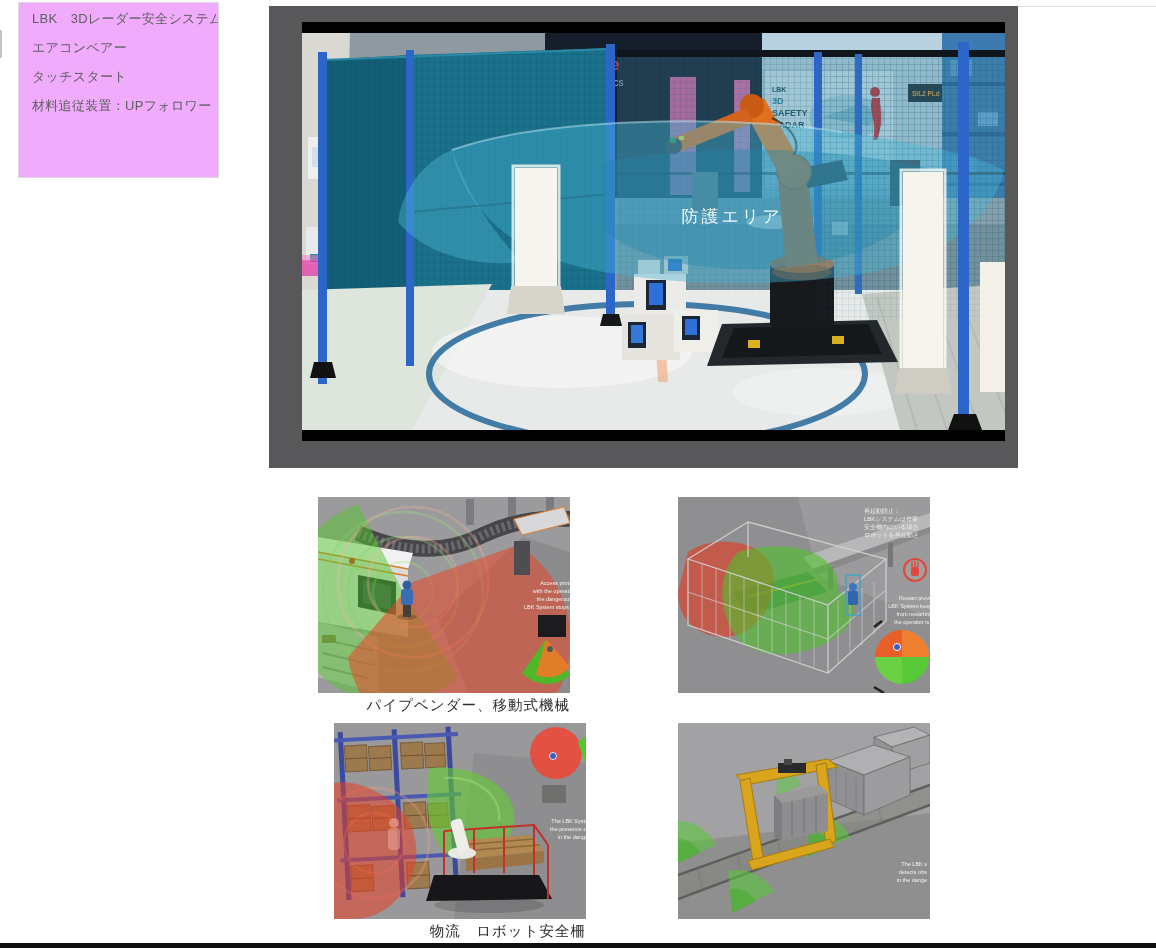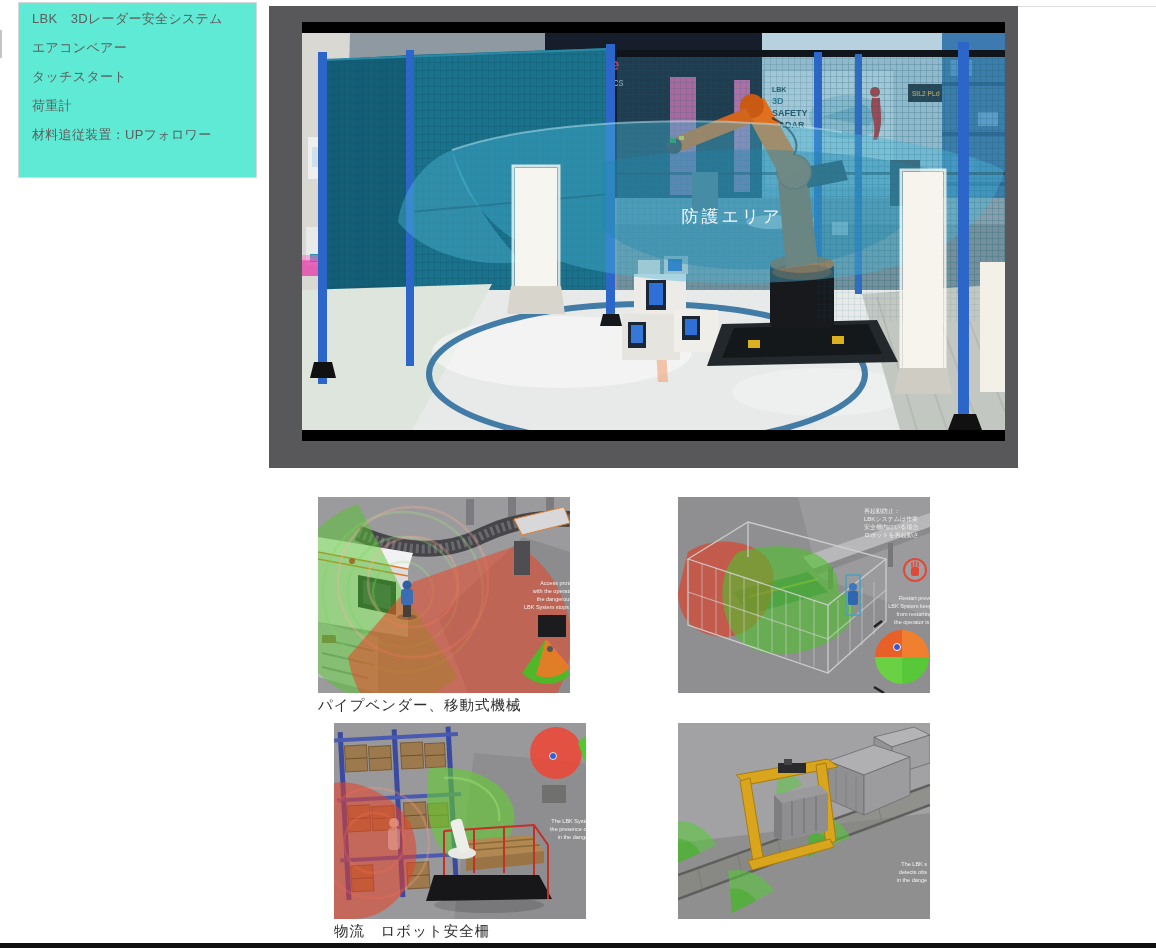--- a/index.html
+++ b/index.html
@@ -1,52 +1,51 @@
 <!DOCTYPE html>
 <html><head>
 <meta charset="utf-8">
 <style>
   html,body{margin:0;padding:0;}
   body{
     width:1156px;height:948px;position:relative;background:#ffffff;
     font-family:"Liberation Sans","DejaVu Sans",sans-serif;overflow:hidden;
   }
   .sidebar{
-    position:absolute;left:18px;top:2px;width:239px;height:176px;
-    background:#5eead4;border:1px solid #d8d8d8;box-sizing:border-box;
+    position:absolute;left:18px;top:2px;width:201px;height:176px;
+    background:#f0abfc;border:1px solid #d8d8d8;box-sizing:border-box;
   }
   .sidebar ul{list-style:none;margin:0;padding:1px 0 0 0;}
   .sidebar li{
     height:29px;line-height:29px;padding-left:13px;font-size:13px;color:#5e5e5e;
     letter-spacing:.3px;white-space:nowrap;overflow:hidden;cursor:pointer;
   }
   .edge-artifact{position:absolute;left:0;top:30px;width:2px;height:28px;background:#c4c4c4;}
   .divider-line{position:absolute;left:1018px;top:6px;width:138px;height:1px;background:#dedede;}
   .video-section{position:absolute;left:269px;top:6px;width:749px;height:462px;background:#58585a;}
   .video-frame{position:absolute;left:33px;top:16px;width:703px;height:419px;background:#000;}
   .video-frame svg{display:block;width:703px;height:419px;}
   figure.thumb{position:absolute;width:252px;margin:0;}
   .thumb svg{display:block;width:252px;height:196px;background:#98989a;}
-  .thumb figcaption{margin-top:3px;text-align:left;font-size:14.5px;color:#2e2e2e;letter-spacing:1px;}
+  .thumb figcaption{margin-top:3px;text-align:right;font-size:14.5px;color:#2e2e2e;letter-spacing:1px;}
   #t1{left:318px;top:497px}
   #t2{left:678px;top:497px}
   #t3{left:334px;top:723px}
   #t4{left:678px;top:723px}
   .bottom-bar{position:absolute;left:0;top:943px;width:1156px;height:5px;background:#101010;}
   svg text{font-family:"Liberation Sans","DejaVu Sans",sans-serif;}
 </style>
 </head>
 <body>
 
 <nav class="sidebar">
   <ul>
     <li>LBK　3Dレーダー安全システム</li>
     <li>エアコンベアー</li>
     <li>タッチスタート</li>
-    <li>荷重計</li>
     <li>材料追従装置：UPフォロワー</li>
   </ul>
 </nav>
 
 <div class="edge-artifact"></div>
 <div class="divider-line"></div>
 
 <section class="video-section">
   <div class="video-frame">
     <svg viewBox="0 0 703 419">

